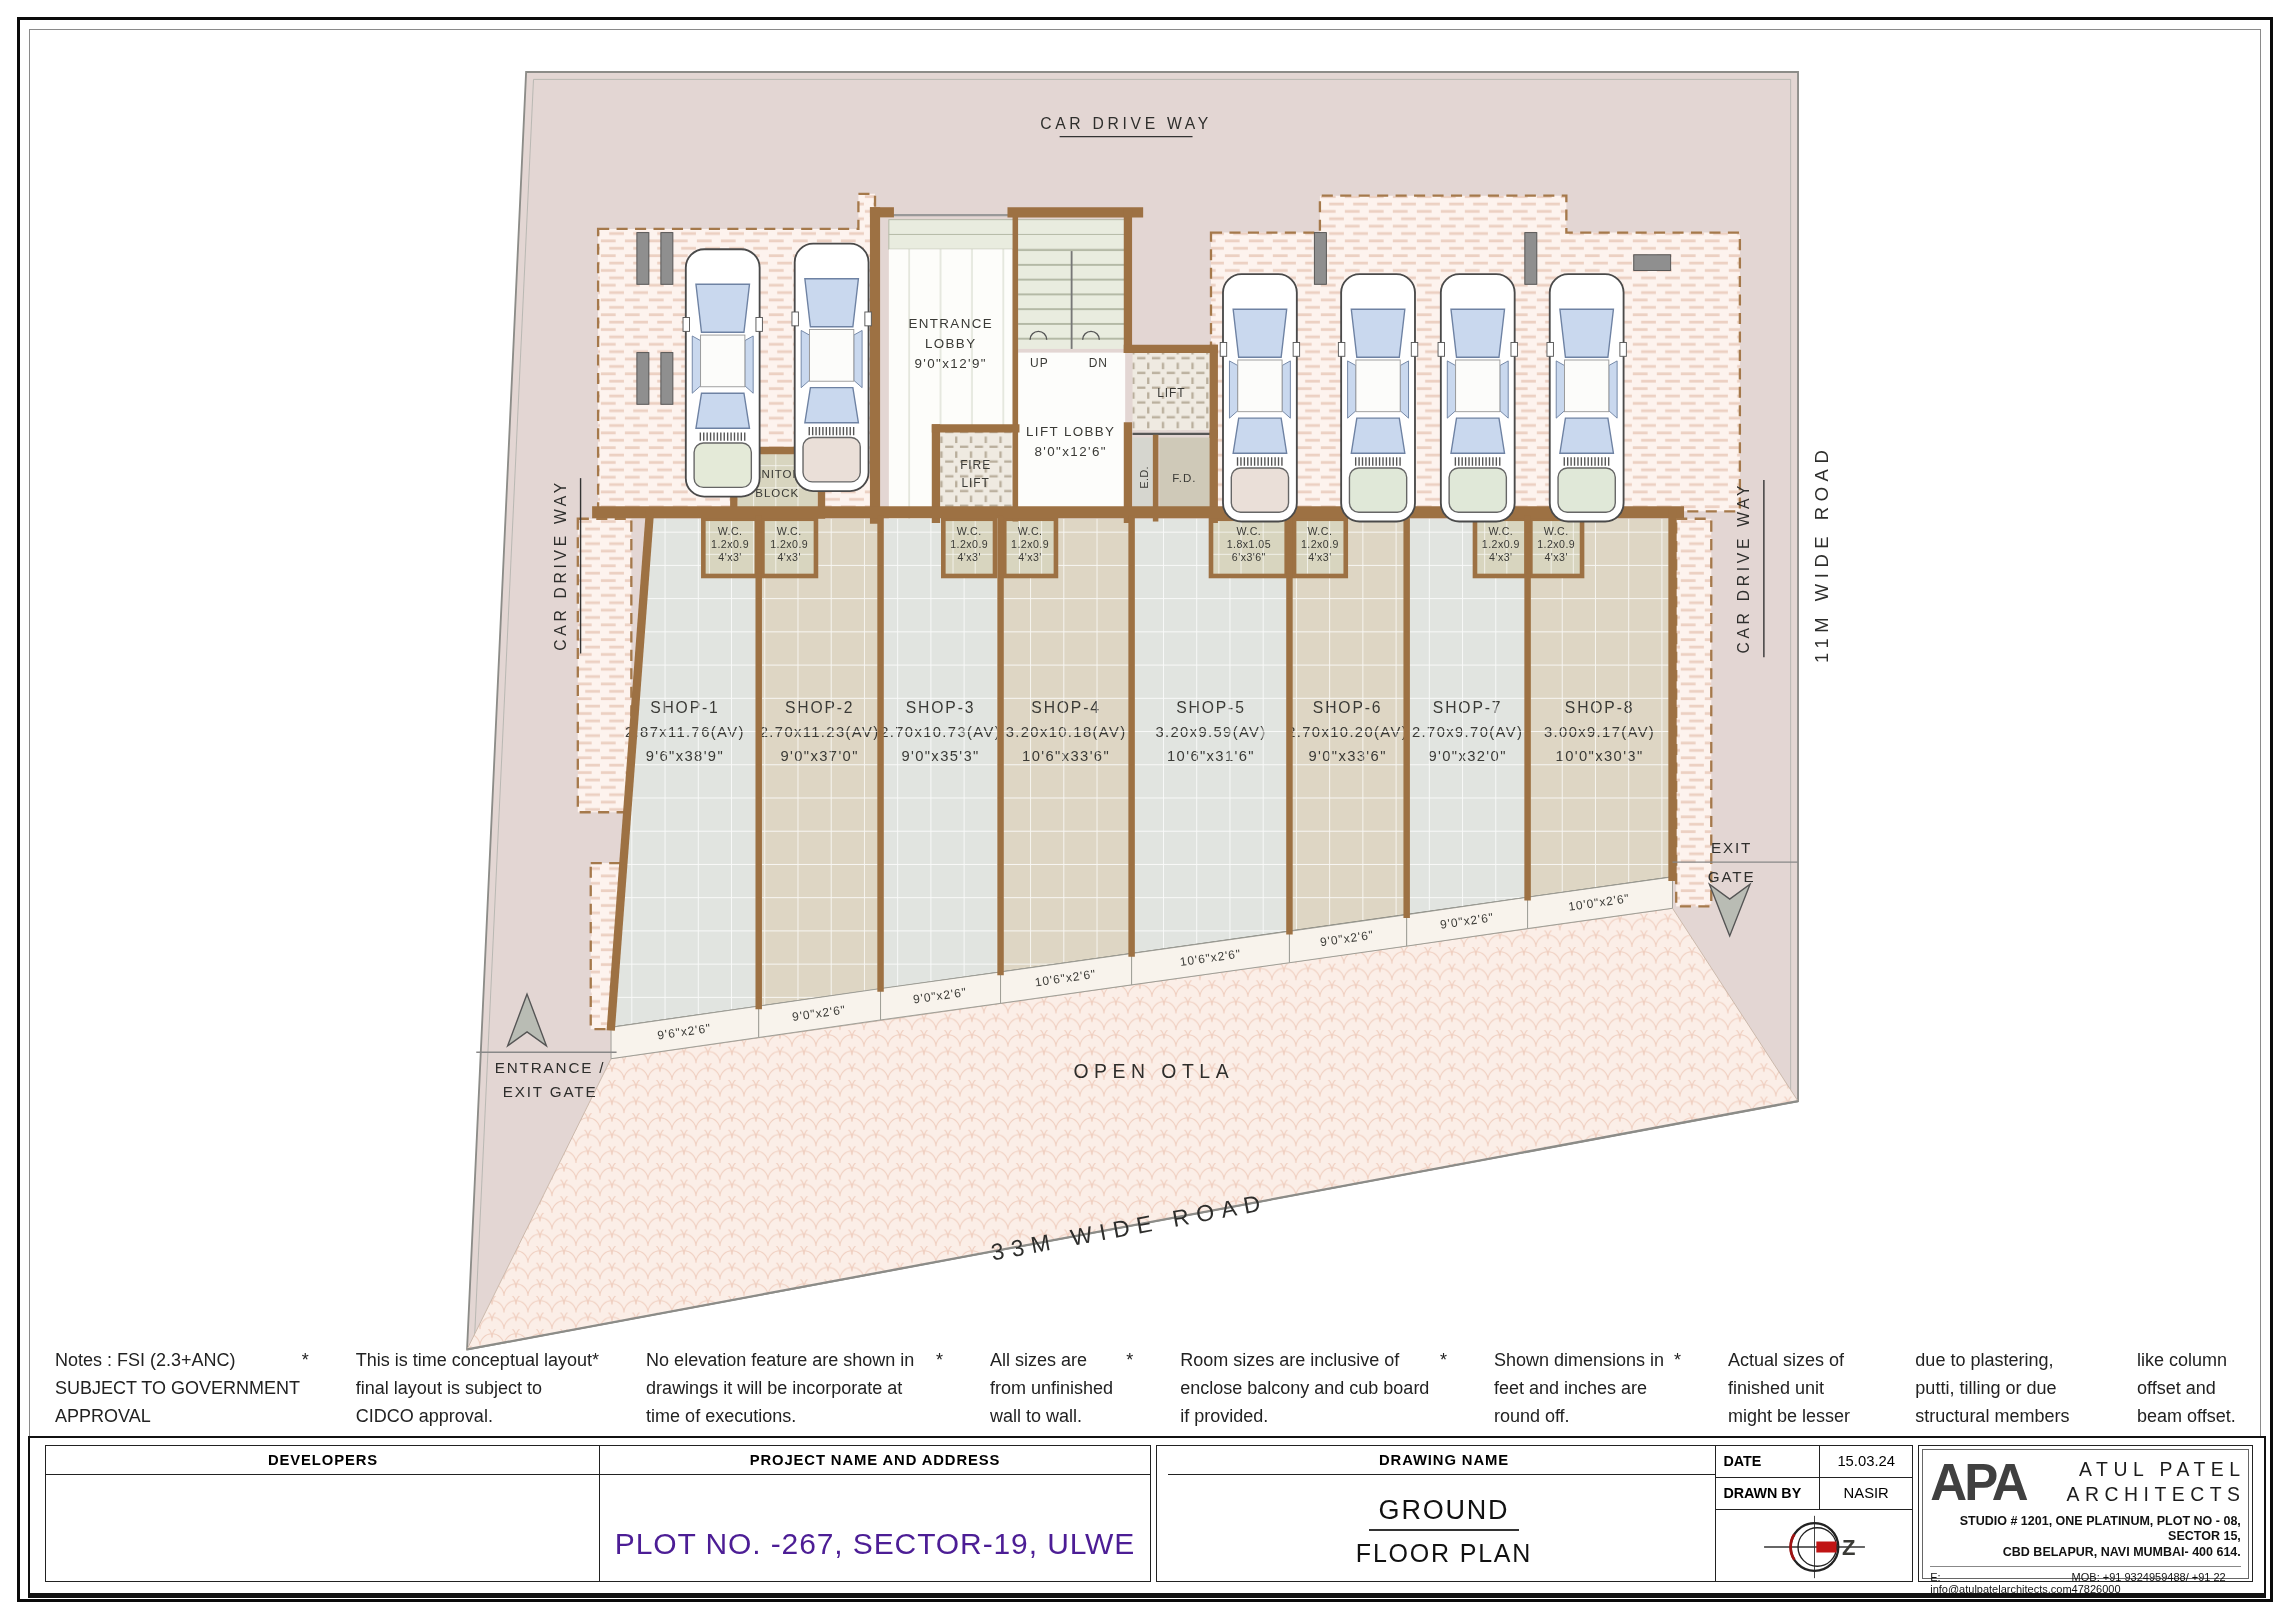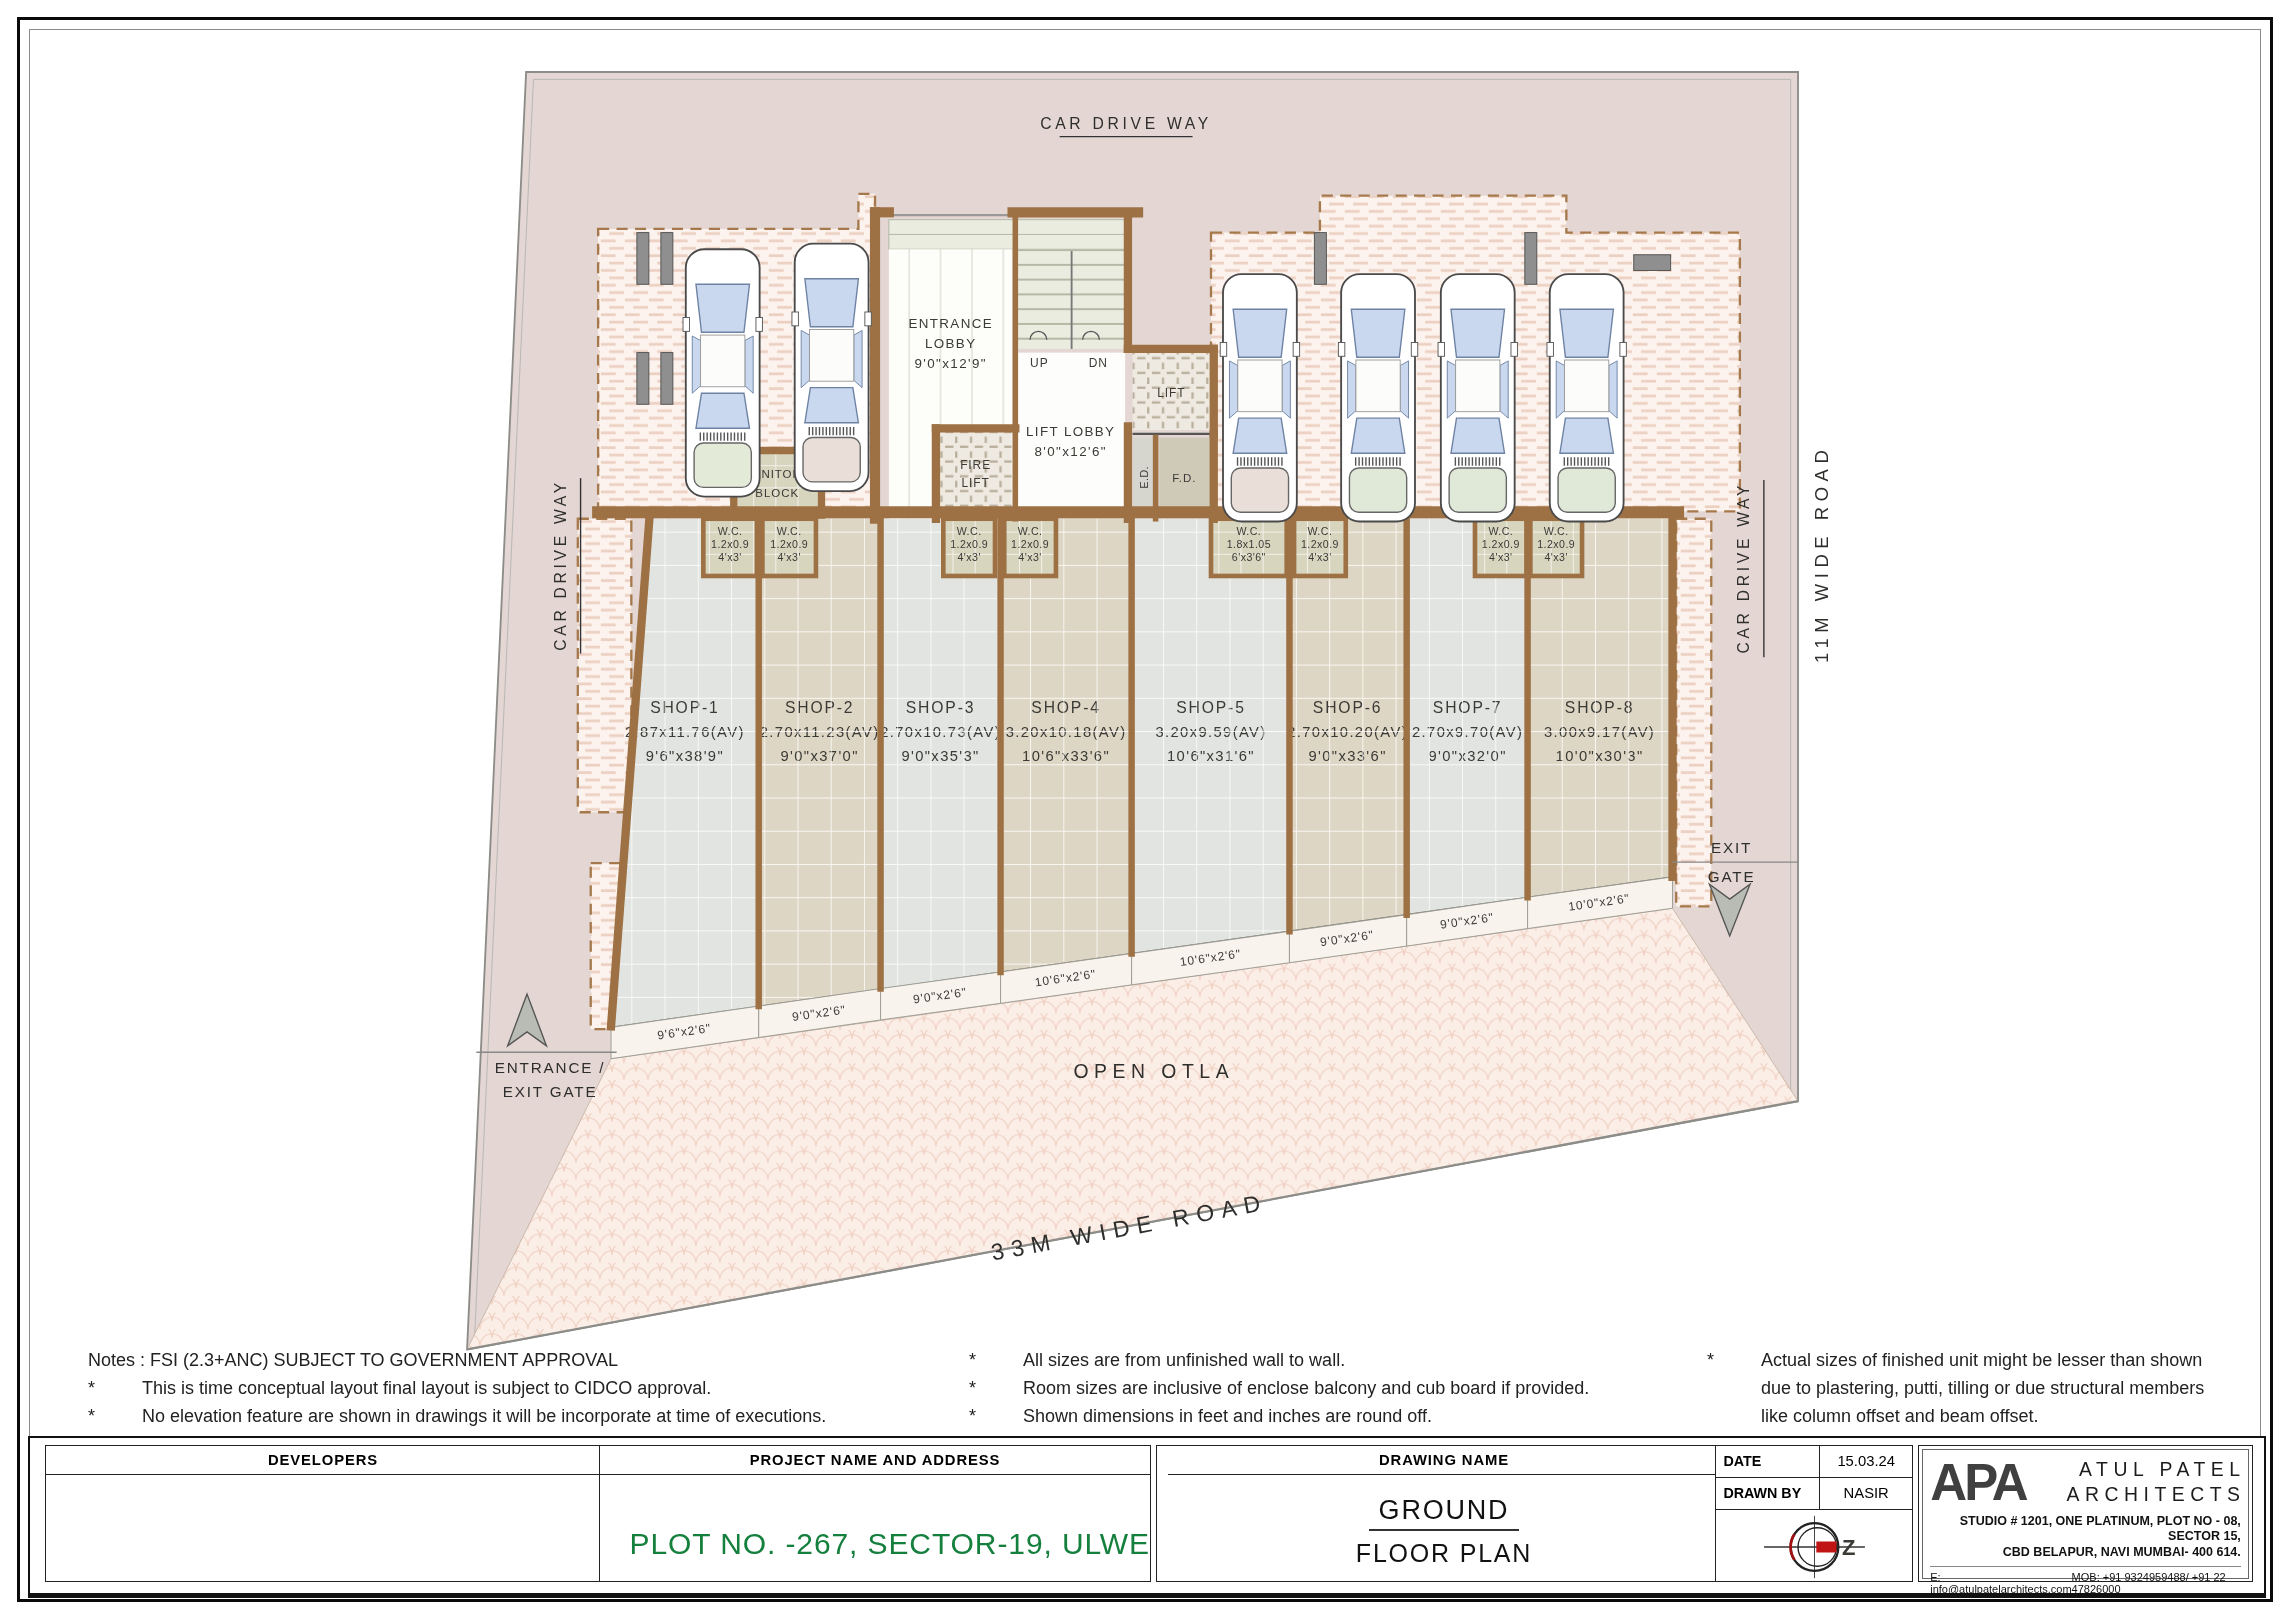--- a/index.html
+++ b/index.html
@@ -18,31 +18,31 @@
   .road{font-size:17px;letter-spacing:4px;fill:#2e2e2c;}
   .roadBig{font-size:25px;letter-spacing:8px;fill:#2e2e2c;}
   .otla{font-size:21px;letter-spacing:6px;fill:#2e2e2c;}
   .gate{font-size:16.5px;letter-spacing:2px;fill:#2e2e2c;}
   .wall{stroke:#9d7143;stroke-linecap:square;}
   .thin{stroke:#77776f;fill:none;}
   
   .notes{position:absolute;left:55px;top:1346px;width:2187px;height:87px;
          display:grid;grid-template-columns:881px 738px 568px;color:#222;
          font-size:18px;}
-  .ncol{display:flex;flex-direction:column;justify-content:flex-start;margin-left:33px;}
+  .ncol{display:flex;flex-direction:row;justify-content:center;}
   .nrow{display:flex;line-height:28px;}
   .star{width:54px;flex:0 0 54px;text-align:left;}
   .nindent{padding-left:54px;}
   
   .tblock{position:absolute;left:28px;top:1436px;width:2234px;height:155px;
           border:2.8px solid #111;border-bottom:5.5px solid #111;background:#fff;}
   .cell{position:absolute;border:1.8px solid #222;background:#fff;}
   .cellHead{height:28px;line-height:28px;text-align:center;border-bottom:1.8px solid #222;
             font-weight:bold;font-size:14.8px;letter-spacing:0.9px;}
-  .projVal{margin-top:52px;text-align:right;font-size:30px;letter-spacing:0.9px;color:#15803d;}
+  .projVal{margin-top:52px;text-align:center;font-size:30px;letter-spacing:0.9px;color:#4c1d95;}
   .drawWrap{text-align:center;margin-top:20px;color:#111;}
   .drawL1{display:inline-block;font-size:27px;letter-spacing:1.8px;border-bottom:2.3px solid #333;
           padding:0 9.2px 2.8px 9.2px;}
   .drawL2{font-size:25px;letter-spacing:1.8px;margin-top:7.4px;}
   .dgrid{position:absolute;left:0;right:0;top:0;}
   .drow{display:flex;height:31px;line-height:31px;border-bottom:1.8px solid #222;}
   .dlab{width:96px;border-right:1.8px solid #222;font-weight:bold;font-size:14.3px;padding-left:7.4px;}
   .dval{flex:1;text-align:center;font-size:14.8px;}
   .compassWrap{position:absolute;left:0;right:0;top:66px;bottom:0;
                display:flex;align-items:center;justify-content:center;}

